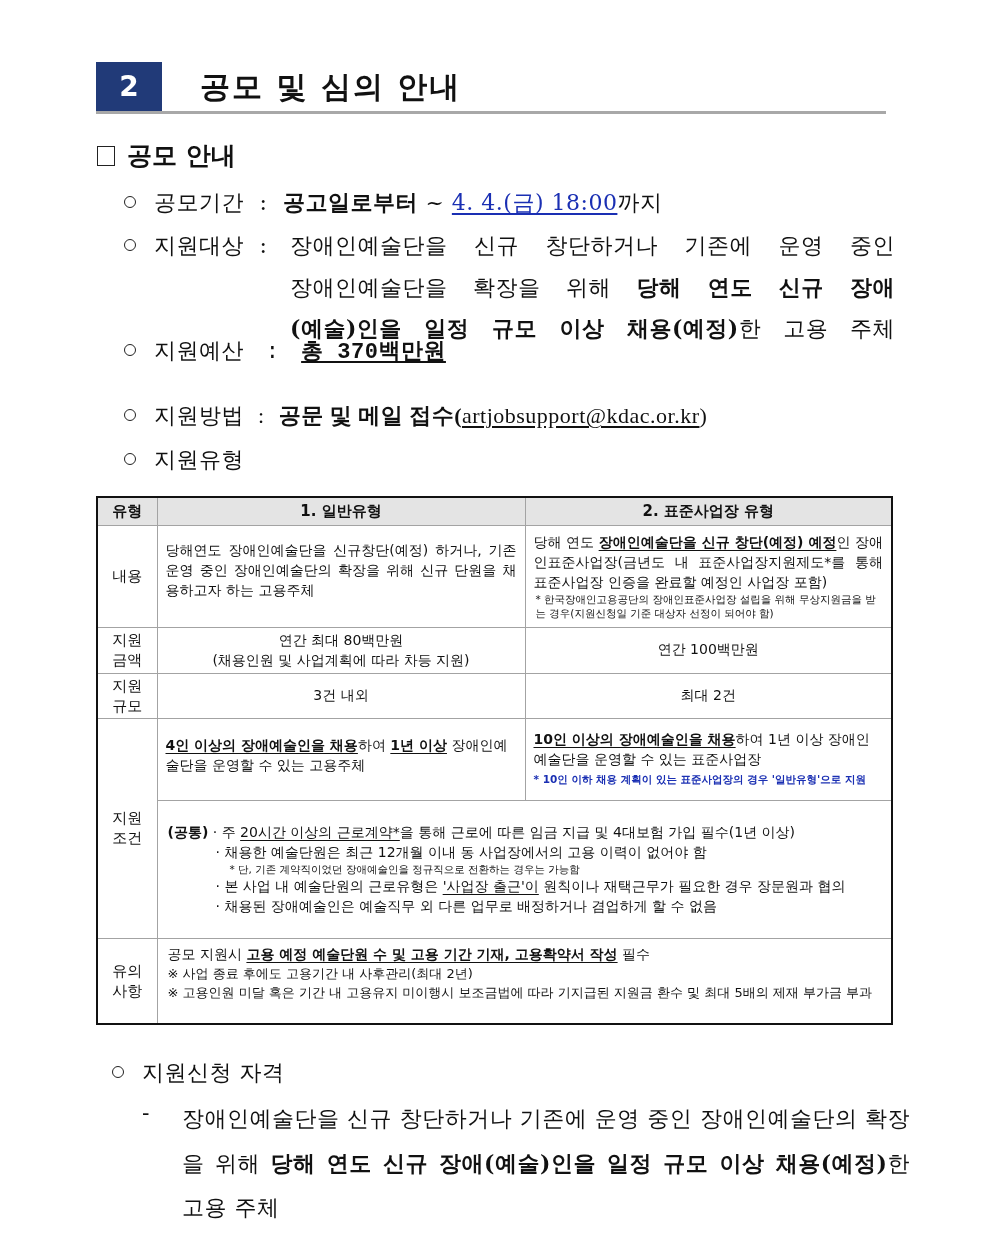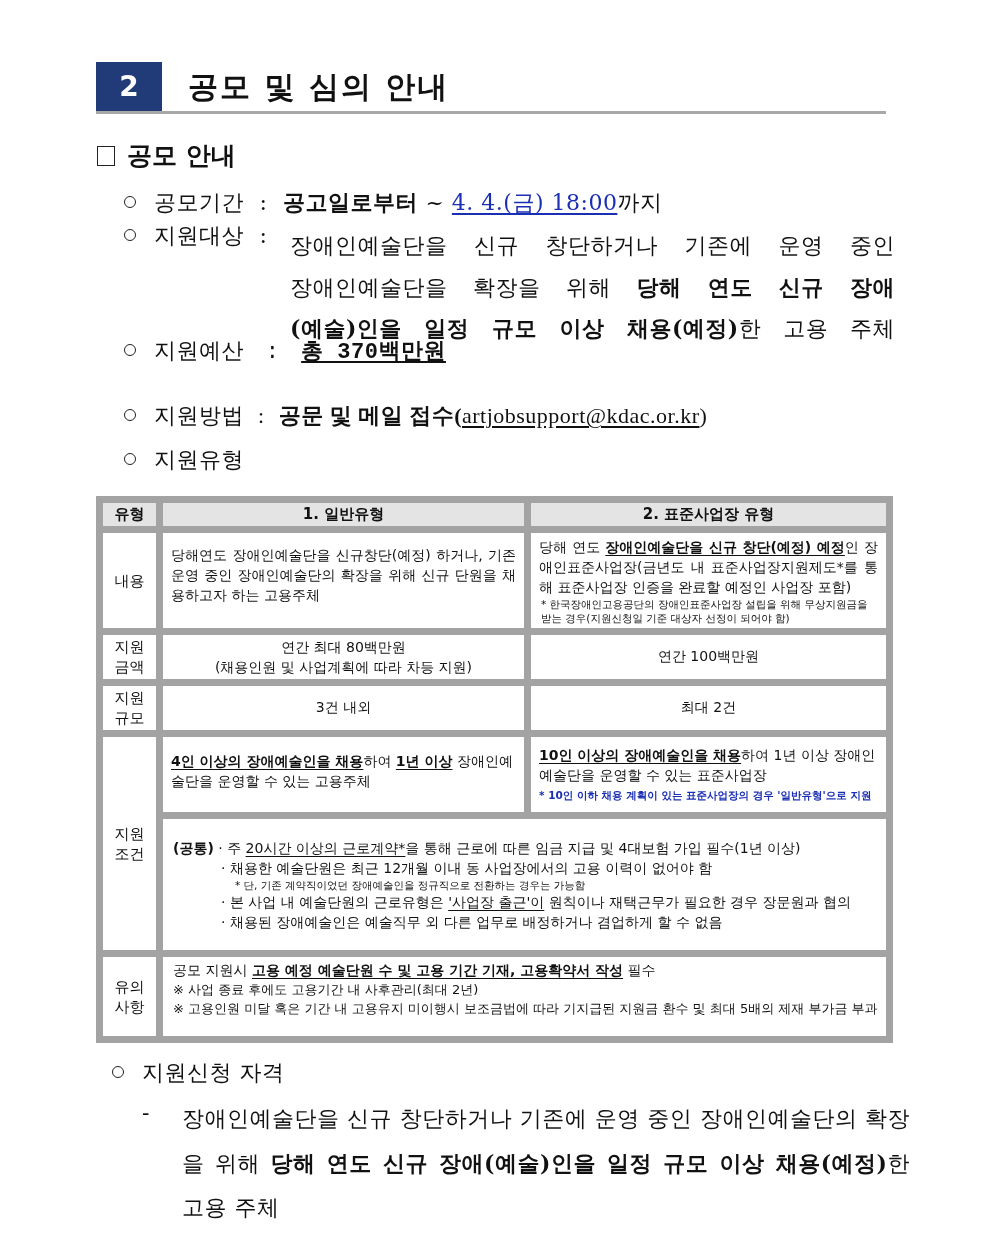--- a/index.html
+++ b/index.html
@@ -3,38 +3,38 @@
 <meta charset="utf-8">
 <style>
   * { box-sizing: border-box; margin: 0; padding: 0; }
   html, body { width: 992px; height: 1240px; background: #ffffff; overflow: hidden; }
   body { position: relative; font-family: "DejaVu Serif", "Liberation Serif", serif; color: #111; }
 
   
   .sec-header { position: absolute; left: 96px; top: 62px; width: 790px; height: 52px; }
   .sec-num { position: absolute; left: 0; top: 0; width: 66px; height: 49px; background: #213a78; color: #fff;
              font-family: "DejaVu Sans", sans-serif; font-weight: bold; font-size: 28px; text-align: center; line-height: 49px; }
-  .sec-title { position: absolute; left: 92px; top: 2px; font-family: "DejaVu Sans", sans-serif; font-weight: bold; font-size: 30px; letter-spacing: 2px; line-height: 46px; }
+  .sec-title { position: absolute; left: 104px; top: 2px; font-family: "DejaVu Sans", sans-serif; font-weight: bold; font-size: 30px; letter-spacing: 2px; line-height: 46px; }
   .sec-rule { position: absolute; left: 0; top: 49px; width: 790px; height: 3px; background: #a8a8a8; }
 
   .subhead { position: absolute; left: 97px; top: 138px; font-family: "DejaVu Sans", sans-serif; font-weight: bold; font-size: 25px; line-height: 36px; }
   .subhead .box { display: inline-block; width: 18px; height: 20px; border: 1.5px solid #222; vertical-align: -2px; margin-right: 12px; }
 
   .bullet { position: absolute; left: 124px; font-size: 22px; line-height: 34px; white-space: nowrap; letter-spacing: 0.5px; }
   .bullet .dot { display: inline-block; width: 12px; height: 12px; border: 1.5px solid #222; border-radius: 50%; margin-right: 18px; vertical-align: 2px; }
   .b { font-weight: bold; }
   .u { text-decoration: underline; text-underline-offset: 3px; }
   .link { color: #1a2fb3; }
   .cont { position: absolute; left: 290px; font-size: 22px; line-height: 34px; white-space: nowrap; letter-spacing: 0.5px; }
   .justify { text-align: justify; text-align-last: justify; }
 
   
   table.grid { position: absolute; left: 96px; top: 496px; width: 797px; border-collapse: collapse;
                font-family: "DejaVu Sans", sans-serif; font-size: 14px; color: #111; }
-  table.grid td, table.grid th { border: 7px solid #a3a3a3; padding: 2px 8px; vertical-align: middle; }
+  table.grid td, table.grid th { border: 1px solid #a3a3a3; padding: 2px 8px; vertical-align: middle; }
   table.grid { border: 2px solid #111; }
   table.grid th { background: #e4e4e4; font-weight: bold; font-size: 15px; text-align: center; height: 28px; }
   .lbl { text-align: center; width: 60px; font-size: 15px; line-height: 20px; }
   .c { text-align: center; }
   .note { font-size: 10.5px; line-height: 14px; }
   .bluenote { font-size: 10.5px; color: #1a2fb3; font-weight: bold; }
   .cell-body { line-height: 20px; }
 
   .footer-bullet { position: absolute; left: 112px; top: 1056px; font-size: 22px; line-height: 34px; letter-spacing: 0.5px; }
   .footer-bullet .dot { display: inline-block; width: 12px; height: 12px; border: 1.5px solid #222; border-radius: 50%; margin-right: 18px; vertical-align: 2px; }
@@ -55,21 +55,21 @@
 </div>
 
 <div class="bullet" style="top:185px;">
   <span class="dot"></span><span>공모기간</span>
   <span style="margin:0 8px;">:</span>
   <span class="b">공고일로부터</span>
   <span>~</span>
   <span class="u link">4. 4.(금) 18:00</span><span>까지</span>
 </div>
 
-<div class="bullet" style="top:219px;">
+<div class="bullet" style="top:229px;">
   <span class="dot"></span><span>지원대상</span>
   <span style="margin:0 8px;">:</span>
 </div>
 <div class="cont justify" style="top:229px; width:605px;">장애인예술단을 신규 창단하거나 기존에 운영 중인</div>
 <div class="cont justify" style="top:270px; width:605px;"><span>장애인예술단을 확장을 위해 </span><span class="b">당해 연도 신규 장애</span></div>
 <div class="cont justify" style="top:311px; width:605px;"><span class="b">(예술)인을 일정 규모 이상 채용(예정)</span><span>한 고용 주체</span></div>
 
 <div class="bullet" style="top:336px;font-family:Liberation Mono, monospace;">
   <span class="dot"></span><span>지원예산</span>
   <span style="margin:0 8px;">:</span>

